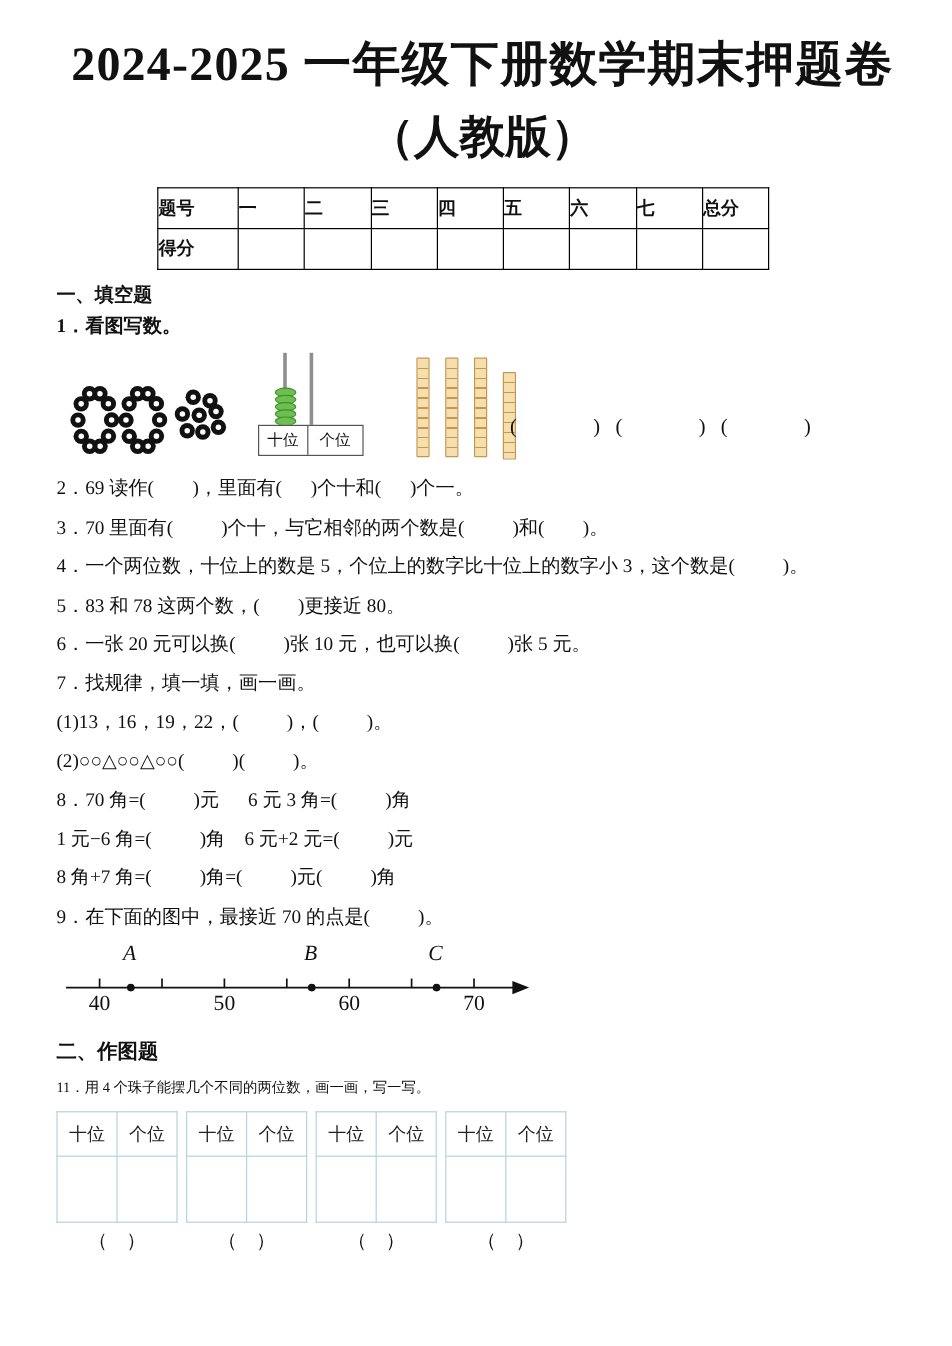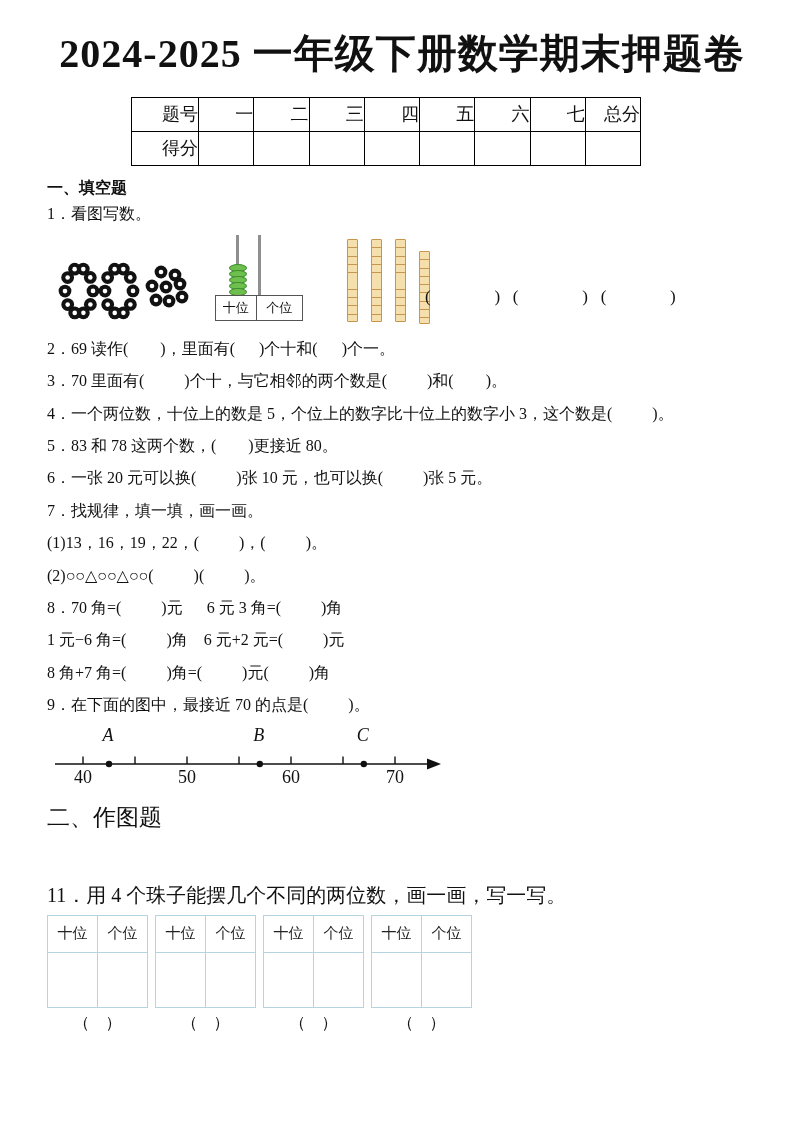--- a/index.html
+++ b/index.html
@@ -14,28 +14,28 @@
     text-align:center; font-weight:700; font-size:40px;
     line-height:1.22; margin:30px 0 14px; letter-spacing:1px;
   }
   .subtitle { text-align:center; font-weight:700; font-size:38px; line-height:1.2; margin:8px 0 0; }
 
   table.score-table {
     border-collapse:collapse; table-layout:fixed;
     width:510px; margin:18px 0 0 84px;
   }
   table.score-table td {
-    border:1.6px solid #000; height:33px; text-align:right;
-    font-weight:400; font-size:18px; padding:0;
+    border:1.6px solid #000; height:33px; text-align:left;
+    font-weight:700; font-size:15px; padding:0;
   }
   table.score-table td.first { width:66px; }
 
   .sec-heading { font-weight:700; font-size:16px; line-height:26px; margin-top:9px; }
   .qline { font-size:16px; line-height:32.4px; white-space:pre; }
-  .qline.first { line-height:26px; }
+  .qline.first { line-height:26px;font-weight:bold; }
 
   
   .q1-figure { position:relative; height:106px; }
   .beads-wrap { position:absolute; left:8px; top:24px; width:140px; height:78px; }
 
   .abacus { position:absolute; left:168px; top:8px; width:88px; height:86px; }
   .abacus .rod { position:absolute; top:0; width:3px; height:64px; background:#8f8f8f; }
   .abacus .rod-tens { left:21px; }
   .abacus .rod-ones { left:43px; }
   .abeads { position:absolute; left:14px; bottom:25px; width:18px; }
@@ -60,41 +60,42 @@
   }
   .stick:last-child { height:73px; margin-top:12px; }
 
   .q1-blanks { position:absolute; left:378px; top:60px; font-size:17px; white-space:pre; }
 
   
   .numline { position:relative; height:66px; }
   .numline svg { position:absolute; left:0; top:0; }
 
   .spacer { height:16px; }
-  .sec-heading2 { font-weight:400; font-size:23px; line-height:28px; }
-  .q11-line { font-size:20px; line-height:30px; white-space:pre;margin-top:48px; }
+  .sec-heading2 { font-weight:700; font-size:17px; line-height:28px; }
+  .q11-line { font-size:12px; line-height:30px; white-space:pre; }
 
   
   .pv-row { display:flex; gap:7px; margin-top:5px; }
   .pv-block { width:101px; }
   .pv-table { border-collapse:collapse; width:100%; table-layout:fixed; }
   .pv-table td {
     border:1px solid var(--pv-border,#b5d3e0); text-align:center; padding:0;
     font-size:15px; color:#222;
   }
   .pv-table tr.hd td { height:36px; }
   .pv-table tr.bd td { height:54px; }
   .pv-caption { text-align:center; font-size:16px; margin-top:5px; white-space:pre; }
 </style>
 </head>
 <body>
 
 <div class="content">
 
   <h1 class="title">2024-2025 一年级下册数学期末押题卷</h1>
+  <h1 class="subtitle">（人教版）</h1>
 
   <table class="score-table">
     <tbody>
         <tr>
       <td class="first">题号</td>
       <td>一</td>
       <td>二</td>
       <td>三</td>
       <td>四</td>
       <td>五</td>

